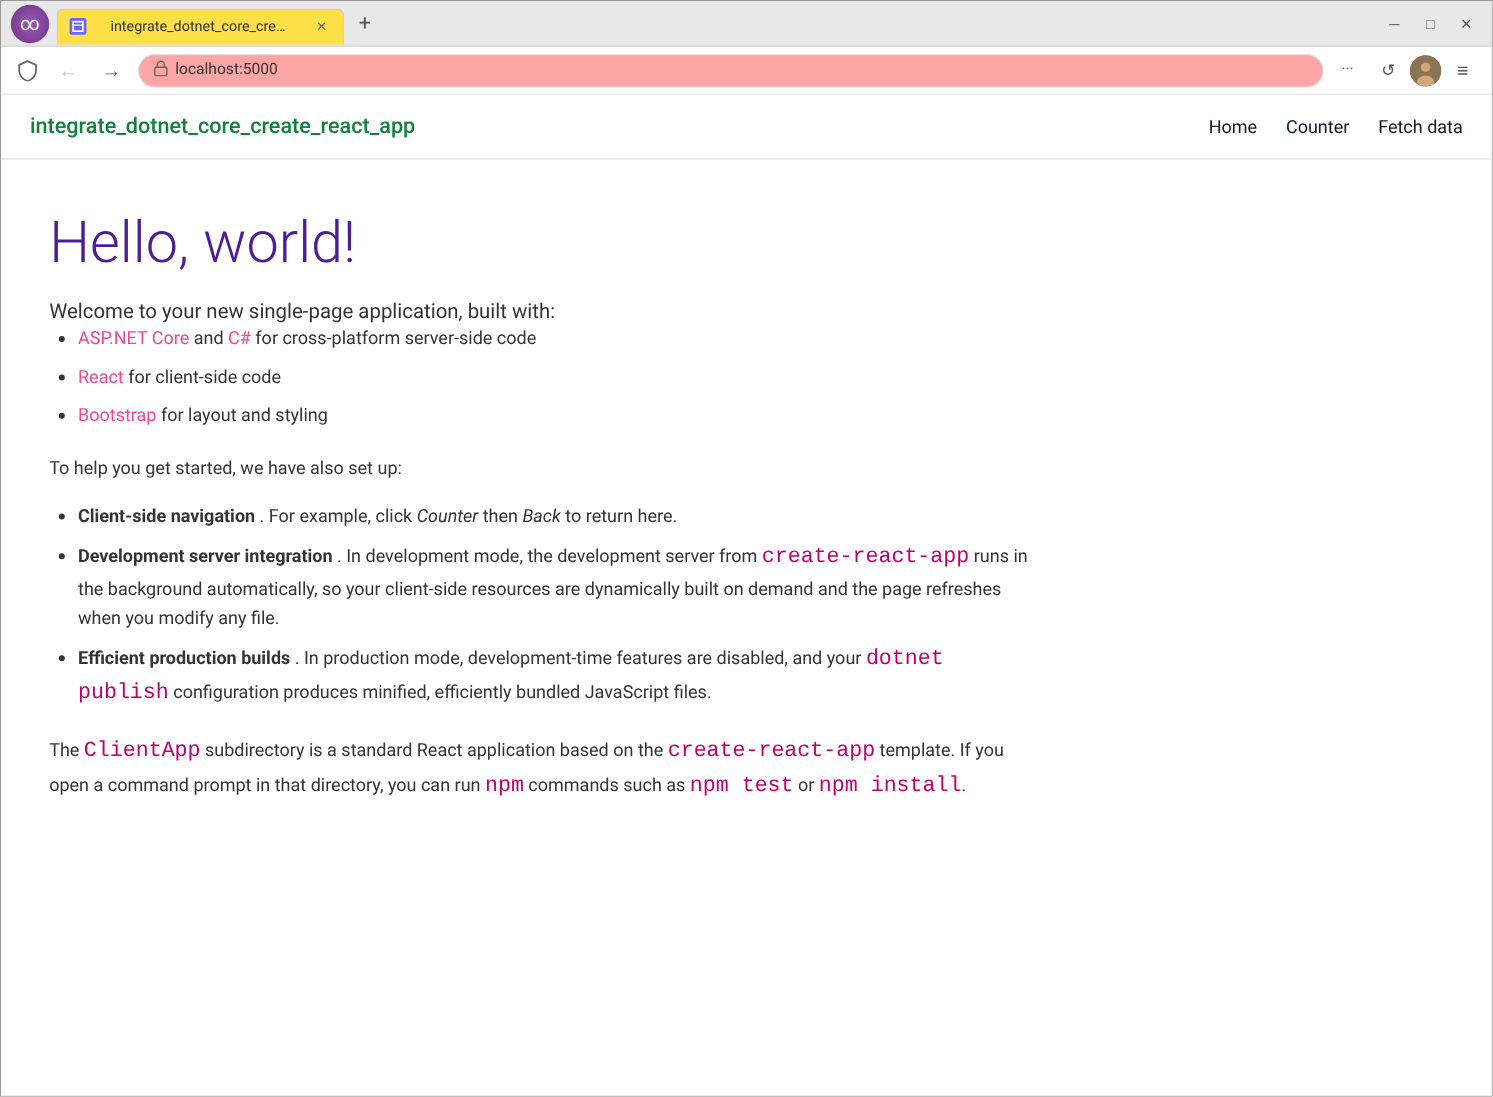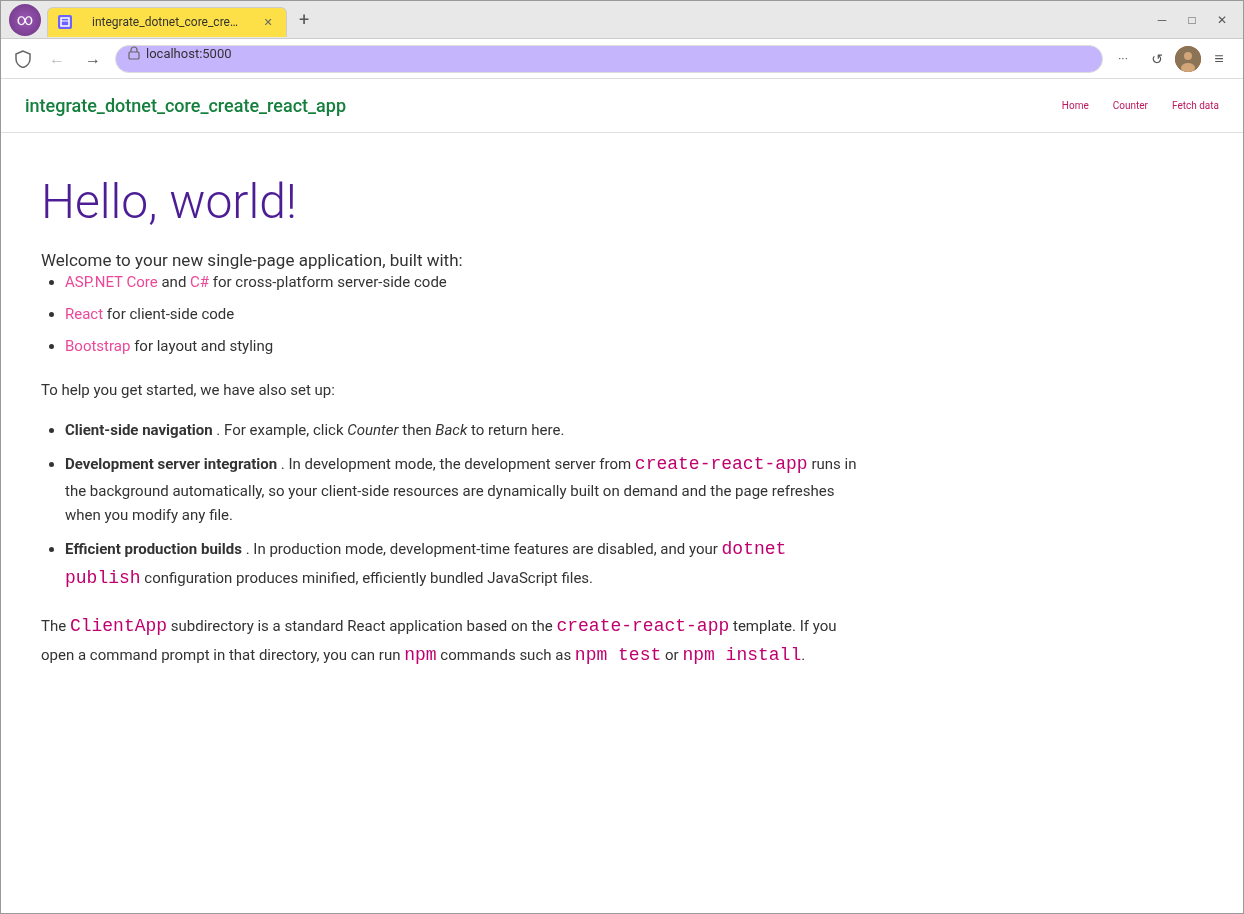--- a/index.html
+++ b/index.html
@@ -156,21 +156,22 @@
       display: flex;
       align-items: center;
       justify-content: center;
       color: #666;
       font-size: 14px;
     }
 
     .url-bar {
       flex: 1;
       display: flex;
-      background: #c4b5fd;
+      align-items: center;
+      background: #fca5a5;
       border: 1px solid #ddd;
       border-radius: 20px;
       padding: 0 12px;
       height: 28px;
       gap: 6px;
     }
 
     .url-lock {
       color: #666;
       font-size: 12px;
@@ -253,23 +254,23 @@
       color: #15803d;
     }
 
     .app-nav-links {
       display: flex;
       gap: 24px;
       align-items: center;
     }
 
     .nav-link {
-      color: #be185d;
+      color: #0f172a;
       text-decoration: none;
-      font-size: 10px;
+      font-size: 15px;
       cursor: pointer;
     }
 
     
     .main-content {
       padding: 40px 40px;
       max-width: 900px;
     }
 
     .page-heading {

